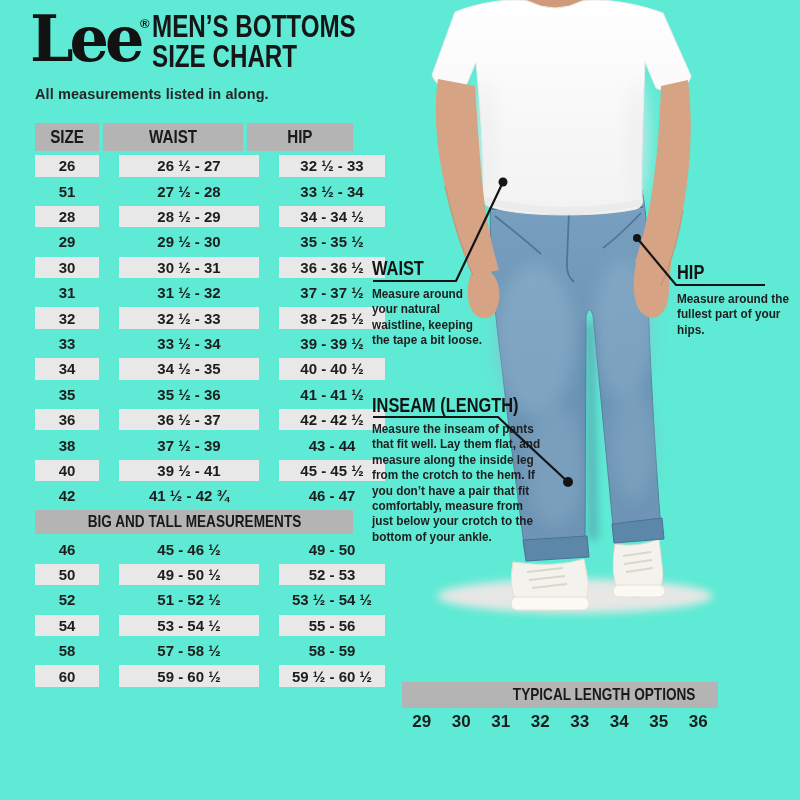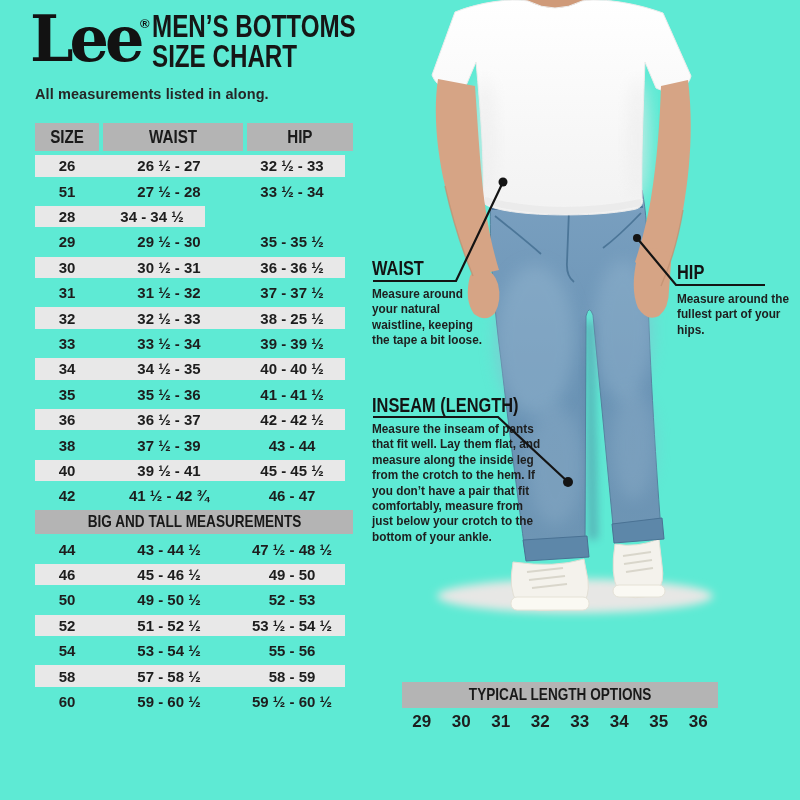--- a/index.html
+++ b/index.html
@@ -18,21 +18,21 @@
 
   
   .size-table{position:absolute;left:35px;top:115px;width:318px;margin-top:8px;}
   .hrow{display:flex;gap:4px;height:28px;margin-bottom:4px;}
   .hcell{background:#b4b4b4;display:flex;align-items:center;justify-content:center;
     font-weight:800;font-size:19px;color:#1a1a1a;}
   .cond{transform:scaleX(0.8);transform-origin:center;display:inline-block;white-space:nowrap;}
   .c-size{width:64px;flex:none;}
   .c-waist{width:140px;flex:none;}
   .c-hip{width:106px;flex:none;}
-  .srow{display:flex;gap:0;height:21.5px;margin-bottom:3.9px;}
+  .srow{display:flex;gap:20px;height:21.5px;margin-bottom:3.9px;}
   .srow .cell{display:flex;align-items:center;justify-content:center;
     font-size:15px;font-weight:700;color:#1d1d1d;background:transparent;}
   .rows-a > .srow:nth-of-type(odd) .cell{background:#e8e8e8;}
   .rows-b > .srow:nth-of-type(even) .cell{background:#e8e8e8;}
   .section-banner{height:24px;margin-bottom:3.9px;background:#b4b4b4;display:flex;
     align-items:center;justify-content:center;font-weight:800;font-size:17px;color:#191919;}
 
   
   .ann-label{position:absolute;font-weight:800;font-size:21px;line-height:22px;color:#131313;
     transform:scaleX(0.78);transform-origin:left top;white-space:nowrap;}
@@ -40,21 +40,21 @@
     transform:scaleX(0.88);transform-origin:left top;}
   .waist-label{left:372px;top:257px;}
   .waist-text{left:372px;top:286px;width:127px;}
   .hip-label{left:677px;top:261px;}
   .hip-text{left:677px;top:291px;width:140px;}
   .inseam-label{left:372px;top:394px;}
   .inseam-text{left:372px;top:421px;width:196px;}
 
   
   .length-banner{position:absolute;left:402px;top:682px;width:316px;height:26px;background:#b4b4b4;
-    display:flex;align-items:center;justify-content:center;font-weight:800;font-size:17px;color:#191919;}
+    display:flex;align-items:center;justify-content:flex-end;font-weight:800;font-size:17px;color:#191919;}
   .length-values{position:absolute;left:402px;top:712px;width:316px;display:flex;
     justify-content:space-around;align-items:center;}
   .lval{font-size:17px;font-weight:800;color:#1d1d1d;}
 
   
   .model-svg{position:absolute;left:385px;top:0px;width:340px;height:622px;}
   .leader-svg{position:absolute;left:0;top:0;width:800px;height:800px;pointer-events:none;}
 </style>
 </head>
 <body>
@@ -91,20 +91,21 @@
         </div>
 
         <div class="srow">
           <div class="cell c-size">51</div>
           <div class="cell c-waist">27 ½ - 28</div>
           <div class="cell c-hip">33 ½ - 34</div>
         </div>
 
         <div class="srow">
           <div class="cell c-size">28</div>
+          <div class="cell c-waist">28 ½ - 29</div>
           <div class="cell c-hip">34 - 34 ½</div>
         </div>
 
         <div class="srow">
           <div class="cell c-size">29</div>
           <div class="cell c-waist">29 ½ - 30</div>
           <div class="cell c-hip">35 - 35 ½</div>
         </div>
 
         <div class="srow">
@@ -167,25 +168,20 @@
           <div class="cell c-hip">46 - 47</div>
         </div>
       </div>
 
     <div class="section-banner">
       <span class="cond">BIG AND TALL MEASUREMENTS</span>
     </div>
 
     <div class="rows-b">
 
-        <div class="srow">
-          <div class="cell c-size">44</div>
-          <div class="cell c-waist">43 - 44 ½</div>
-          <div class="cell c-hip">47 ½ - 48 ½</div>
-        </div>
 
         <div class="srow">
           <div class="cell c-size">46</div>
           <div class="cell c-waist">45 - 46 ½</div>
           <div class="cell c-hip">49 - 50</div>
         </div>
 
 
         <div class="srow">
           <div class="cell c-size">50</div>

